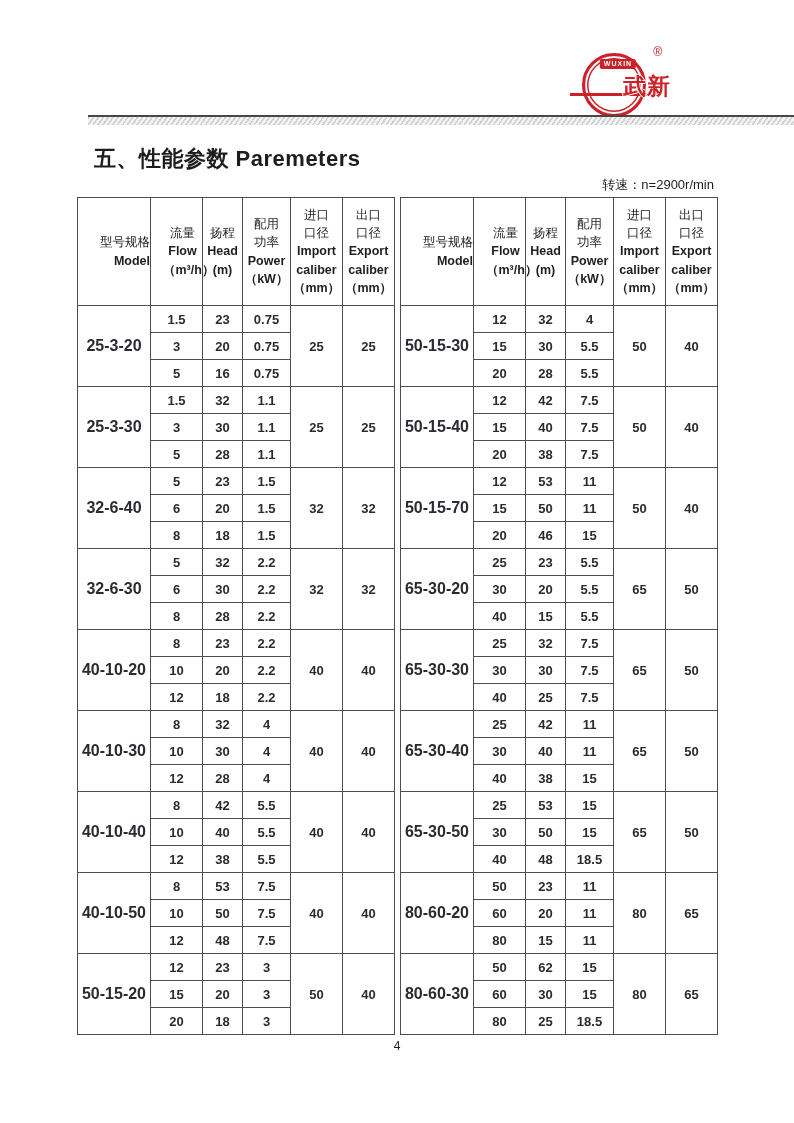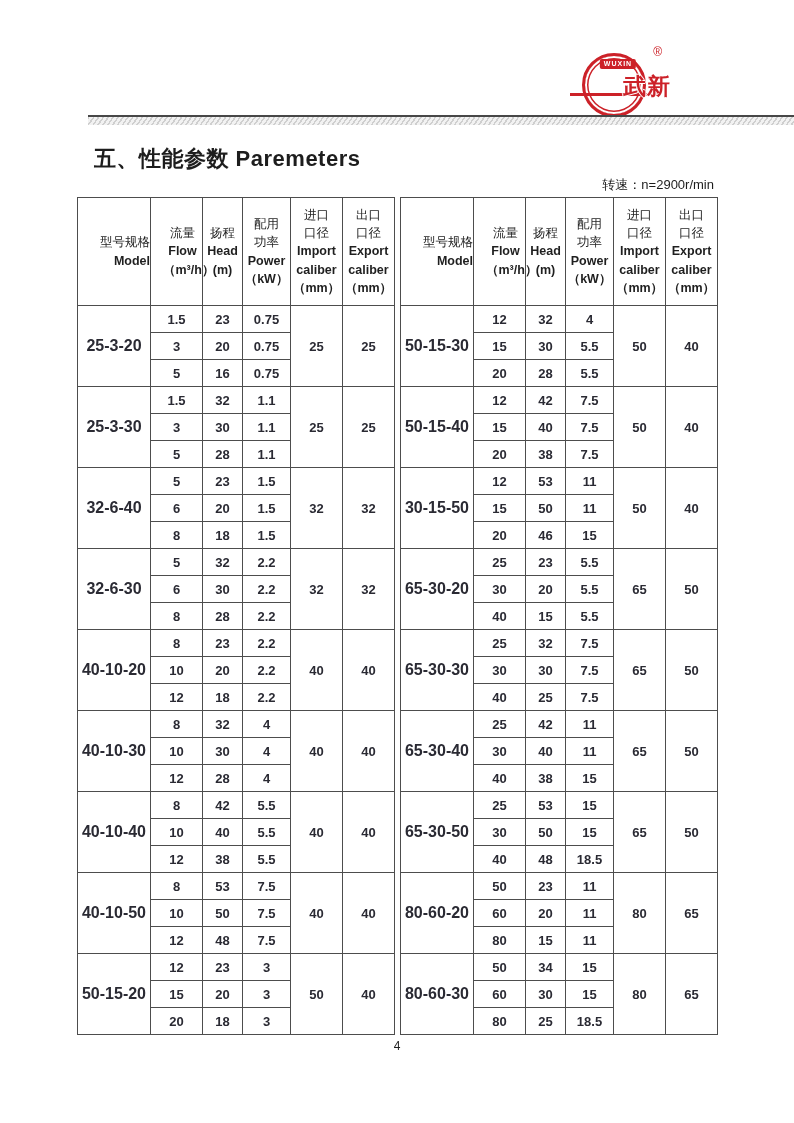--- a/index.html
+++ b/index.html
@@ -398,21 +398,21 @@
             <td>15</td>
             <td>40</td>
             <td>7.5</td>
           </tr>
           <tr>
             <td>20</td>
             <td>38</td>
             <td>7.5</td>
           </tr>
           <tr>
-            <td rowspan="3" class="model">30-15-50</td>
+            <td rowspan="3" class="model">50-15-70</td>
             <td>12</td>
             <td>53</td>
             <td>11</td>
             <td rowspan="3">50</td>
             <td rowspan="3">40</td>
           </tr>
           <tr>
             <td>15</td>
             <td>50</td>
             <td>11</td>
@@ -508,21 +508,21 @@
             <td>11</td>
           </tr>
           <tr>
             <td>80</td>
             <td>15</td>
             <td>11</td>
           </tr>
           <tr>
             <td rowspan="3" class="model">80-60-30</td>
             <td>50</td>
-            <td>34</td>
+            <td>62</td>
             <td>15</td>
             <td rowspan="3">80</td>
             <td rowspan="3">65</td>
           </tr>
           <tr>
             <td>60</td>
             <td>30</td>
             <td>15</td>
           </tr>
           <tr>

